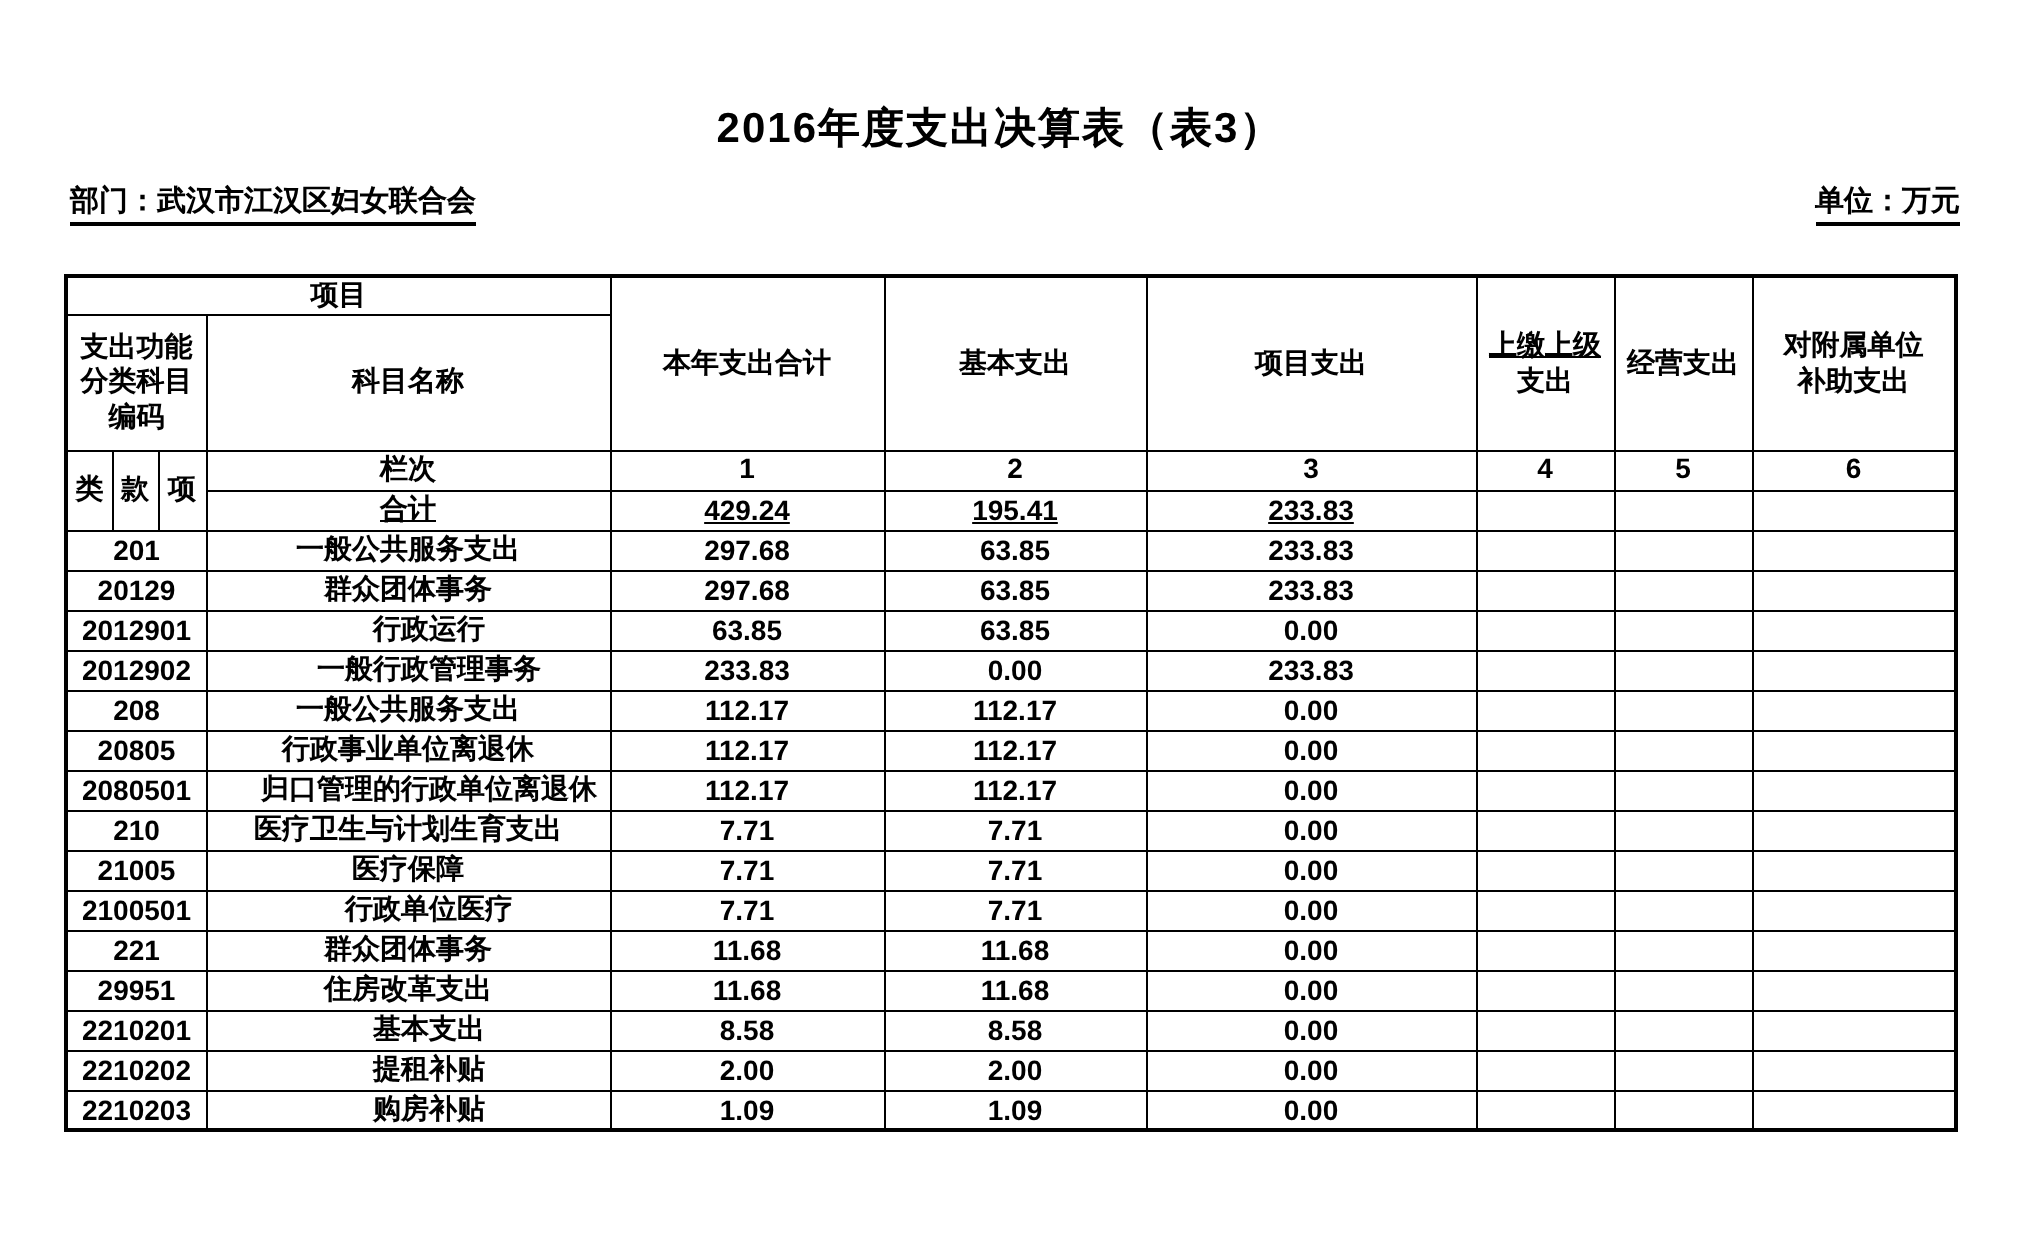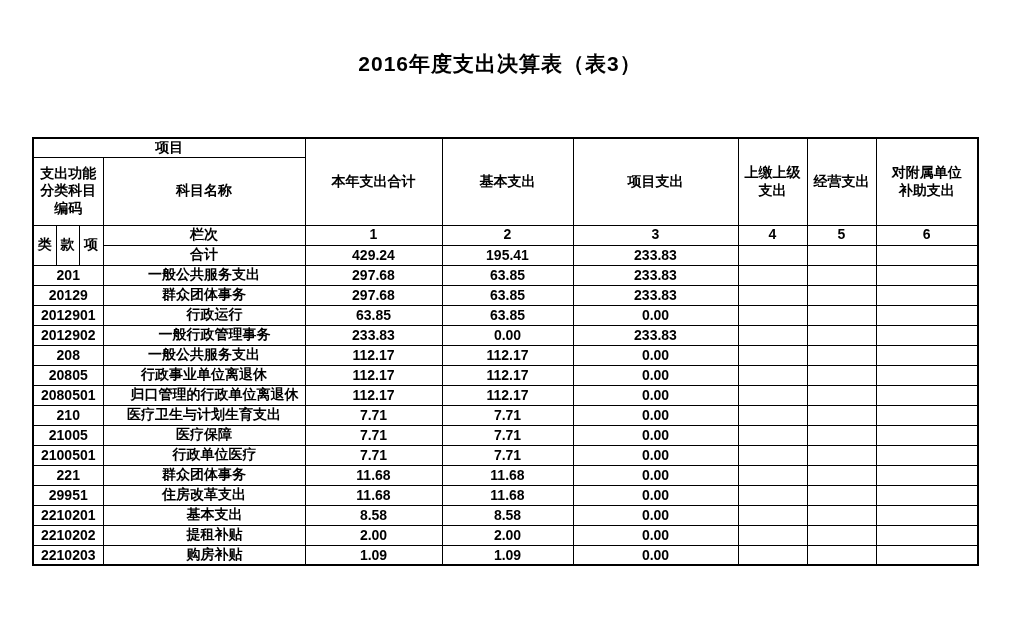--- a/index.html
+++ b/index.html
@@ -29,42 +29,46 @@
   table.grid th,table.grid td{
     border:1px solid #000;
     font-size:14px;font-weight:bold;
     padding:0;overflow:hidden;white-space:nowrap;
     vertical-align:middle;text-align:center;
   }
   table.grid th{white-space:normal;line-height:1.25;}
   tr.r1{height:19px;}
   tr.r2{height:68px;}
   tr.r3{height:20px;}
-  tr.r4{height:20px;}
+  tr.r4{height:20px;text-decoration:underline;}
   tr.data-row{height:20px;}
   td.code{text-align:left;padding-left:2px;}
   td.name{text-align:left;padding-left:3px;}
   td.name.indent{padding-left:21px;}
   td.num{text-align:right;padding-right:5px;}
-  .line1u{display:block;}
+  .line1u{display:block;text-decoration:underline;}
   .line2{display:block;}
   .wrap6{display:inline-block;max-width:76px;white-space:normal;}
   .wrapcode{display:inline-block;max-width:68px;white-space:normal;}
   .notes{
     position:absolute;top:543px;left:35px;
     font-size:14.5px;line-height:19px;
   }
 </style>
 </head>
 <body>
 
 <div class="page">
 
   <div class="title">2016年度支出决算表（表3）</div>
 
+  <div class="meta">
+    <span class="u">部门：武汉市江汉区妇女联合会</span>
+    <span class="u">单位：万元</span>
+  </div>
 
   <table class="grid">
     <colgroup>
       <col style="width:23px">
         <col style="width:23px">
         <col style="width:24px">
       <col style="width:202px">
       <col style="width:137px">
         <col style="width:131px">
         <col style="width:165px">

